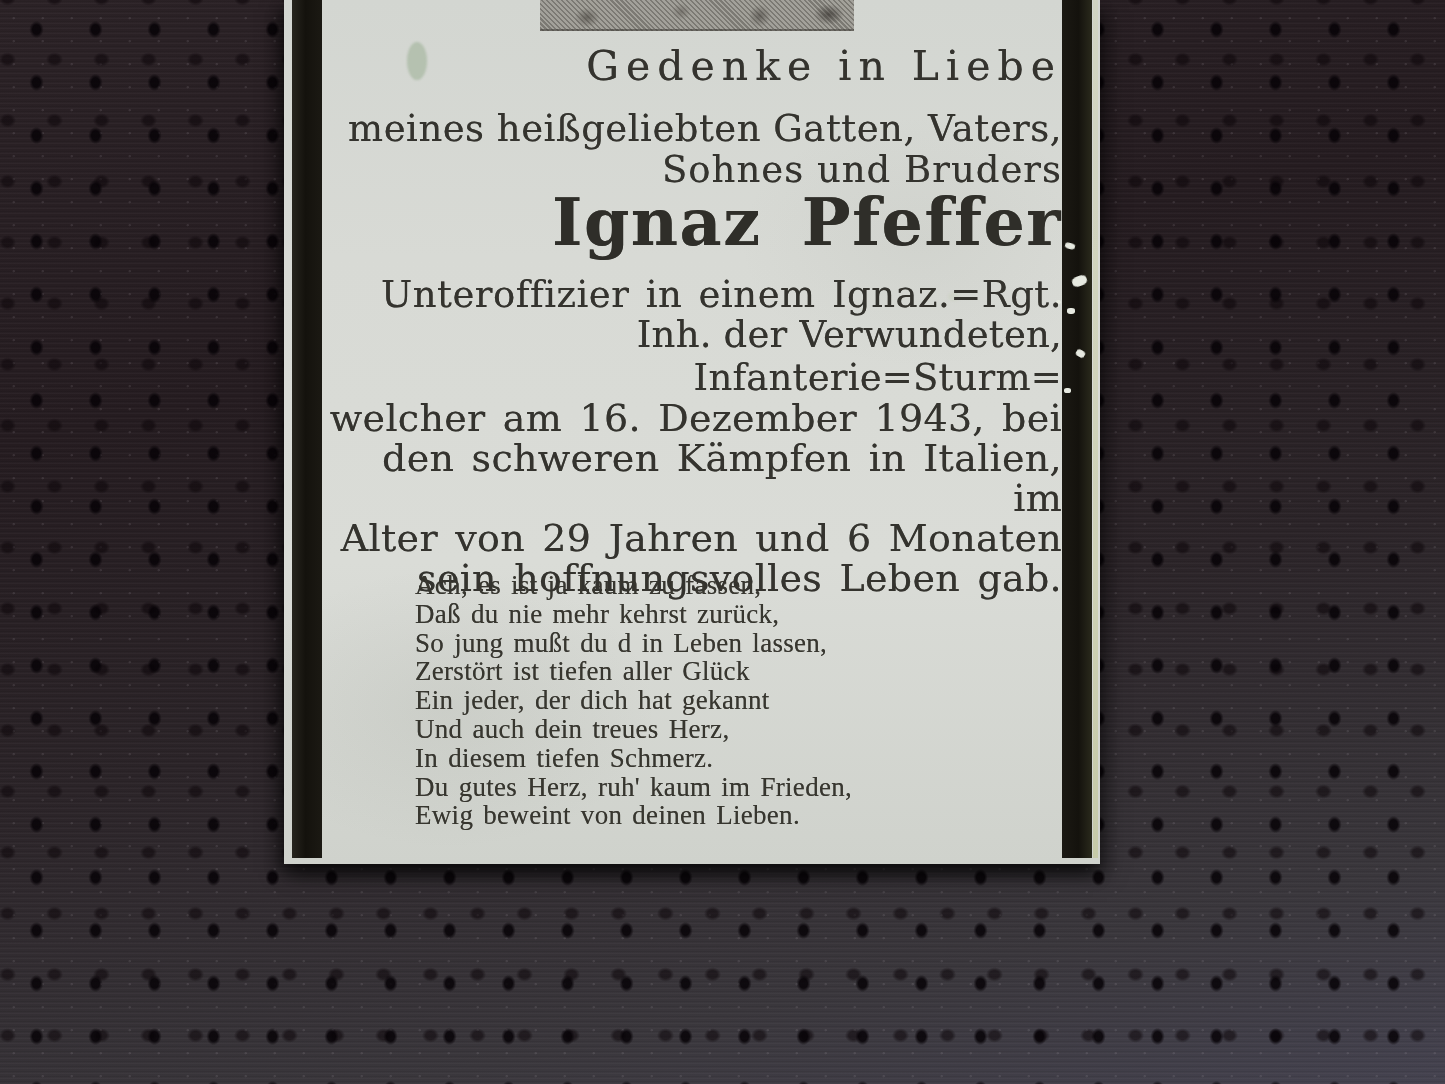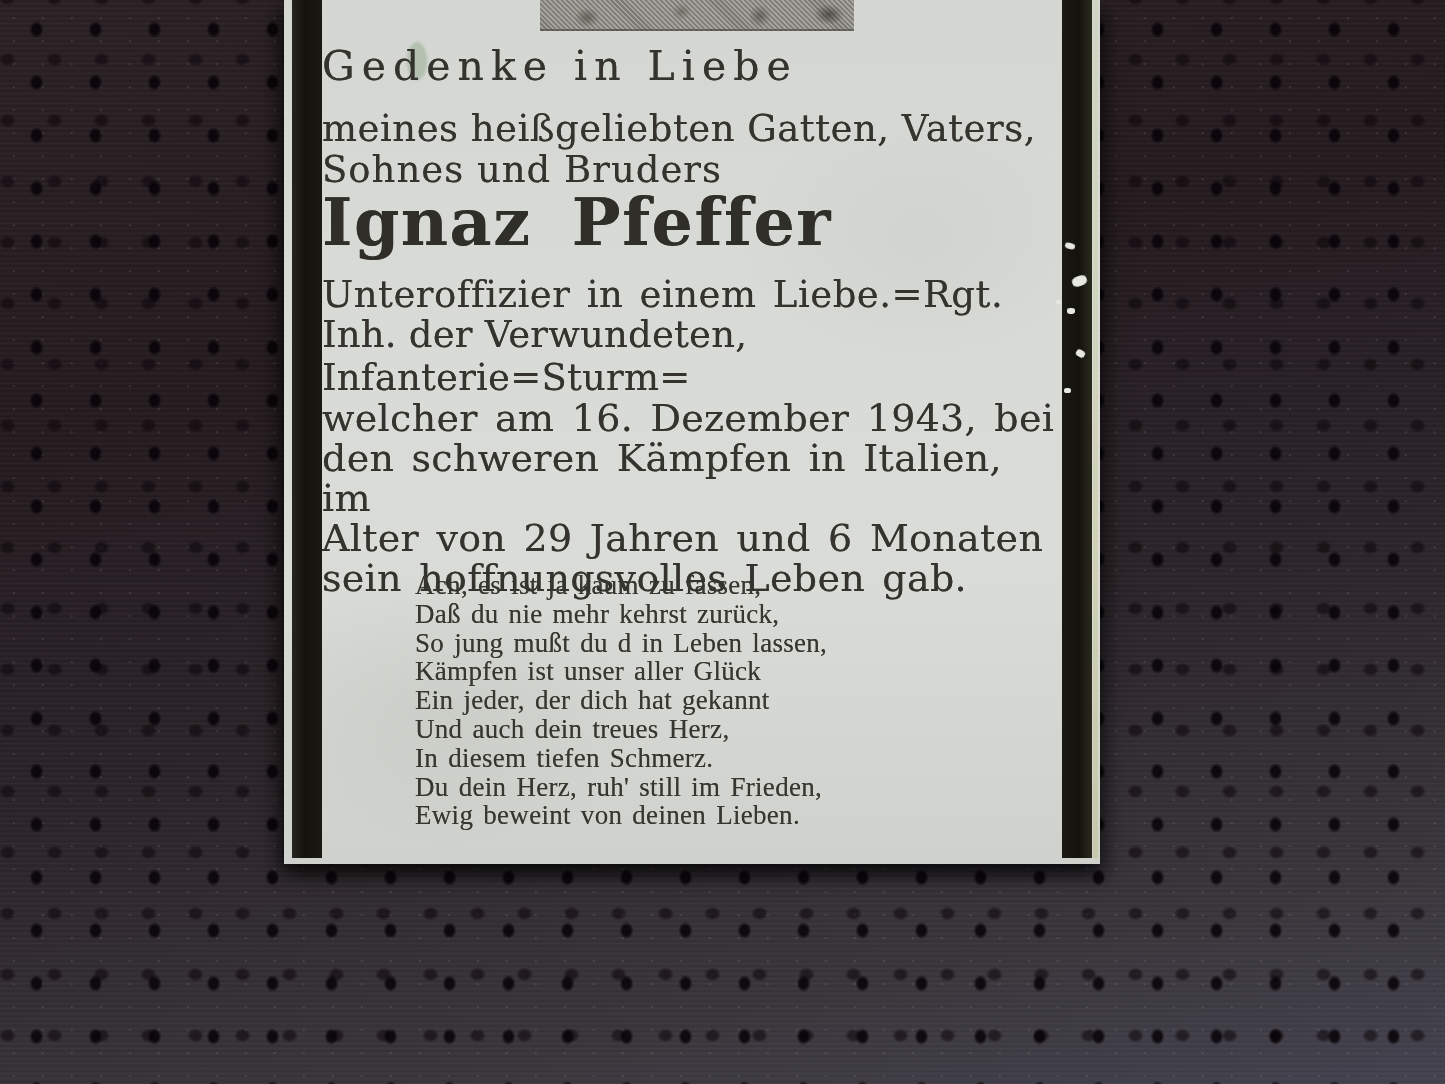--- a/index.html
+++ b/index.html
@@ -38,21 +38,21 @@
     position:absolute;left:256px;top:0;width:314px;height:29px;
     background-color:#9c9b94;
     background-image:
       radial-gradient(18px 14px at 15% 60%, rgba(70,66,60,0.6), transparent 70%),
       radial-gradient(14px 12px at 45% 40%, rgba(92,88,82,0.55), transparent 70%),
       radial-gradient(16px 16px at 70% 55%, rgba(62,58,53,0.55), transparent 70%),
       radial-gradient(22px 15px at 92% 50%, rgba(52,48,44,0.65), transparent 70%),
       repeating-linear-gradient(45deg, rgba(55,52,48,0.32) 0 1.5px, rgba(178,176,169,0.28) 1.5px 3.5px);
     border-bottom:2px solid rgba(60,58,52,0.55);
   }
-  .t{position:absolute;left:38px;width:740px;text-align:left;color:#34332e;
+  .t{position:absolute;left:38px;width:740px;text-align:right;color:#34332e;
      text-shadow:0 0 0.6px rgba(45,44,38,0.65);}
   .header{top:42px;font-size:41px;letter-spacing:7px;}
   .ded1{top:107px;font-size:37px;letter-spacing:0.5px;}
   .ded2{top:148px;font-size:37px;letter-spacing:1px;}
   .name{top:184px;font-size:65px;font-weight:bold;letter-spacing:1.5px;word-spacing:16px;color:#2f2e29;}
   .rank{top:273px;font-size:37px;letter-spacing:0.5px;word-spacing:4px;}
   .honors1{top:313px;font-size:37px;letter-spacing:0.2px;}
   .honors2{top:353px;font-size:37px;letter-spacing:0.5px;word-spacing:2px;}
   .death{top:398px;font-size:38px;line-height:40px;word-spacing:5px;letter-spacing:0.3px;}
   .poem{position:absolute;left:131px;top:571px;width:620px;text-align:left;
@@ -88,34 +88,34 @@
   <div class="speck sp2"></div>
   <div class="speck sp3"></div>
   <div class="speck sp4"></div>
   <div class="speck sp5"></div>
   <div class="speck sp6"></div>
 
   <div class="t header">Gedenke in Liebe</div>
   <div class="t ded1">meines heißgeliebten Gatten, Vaters,</div>
   <div class="t ded2">Sohnes und Bruders</div>
   <div class="t name">Ignaz Pfeffer</div>
-  <div class="t rank">Unteroffizier in einem Liebe.=Rgt.</div>
+  <div class="t rank">Unteroffizier in einem Ignaz.=Rgt.</div>
   <div class="t honors1">Inh. der Verwundeten, Infanterie=Sturm=</div>
 
   <div class="t death">
     <div>welcher am 16. Dezember 1943, bei</div>
     <div>den schweren Kämpfen in Italien, im</div>
     <div>Alter von 29 Jahren und 6 Monaten</div>
     <div>sein hoffnungsvolles Leben gab.</div>
   </div>
 
   <div class="poem">
     <div>Ach, es ist ja kaum zu fassen,</div>
     <div>Daß du nie mehr kehrst zurück,</div>
     <div>So jung mußt du d in Leben lassen,</div>
-    <div>Kämpfen ist unser aller Glück</div>
+    <div>Zerstört ist tiefen aller Glück</div>
     <div>Ein jeder, der dich hat gekannt</div>
     <div>Und auch dein treues Herz,</div>
     <div>In diesem tiefen Schmerz.</div>
-    <div>Du dein Herz, ruh' still im Frieden,</div>
+    <div>Du gutes Herz, ruh' kaum im Frieden,</div>
     <div>Ewig beweint von deinen Lieben.</div>
   </div>
 </div>
 
 </body></html>

